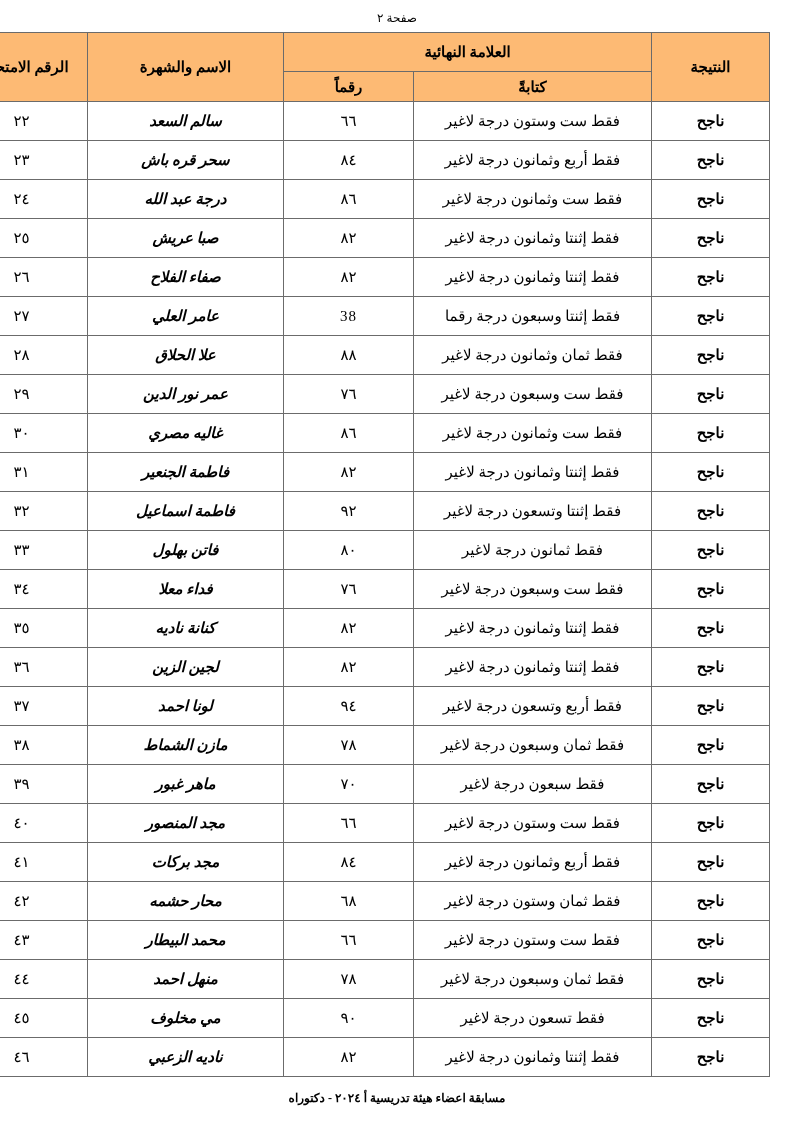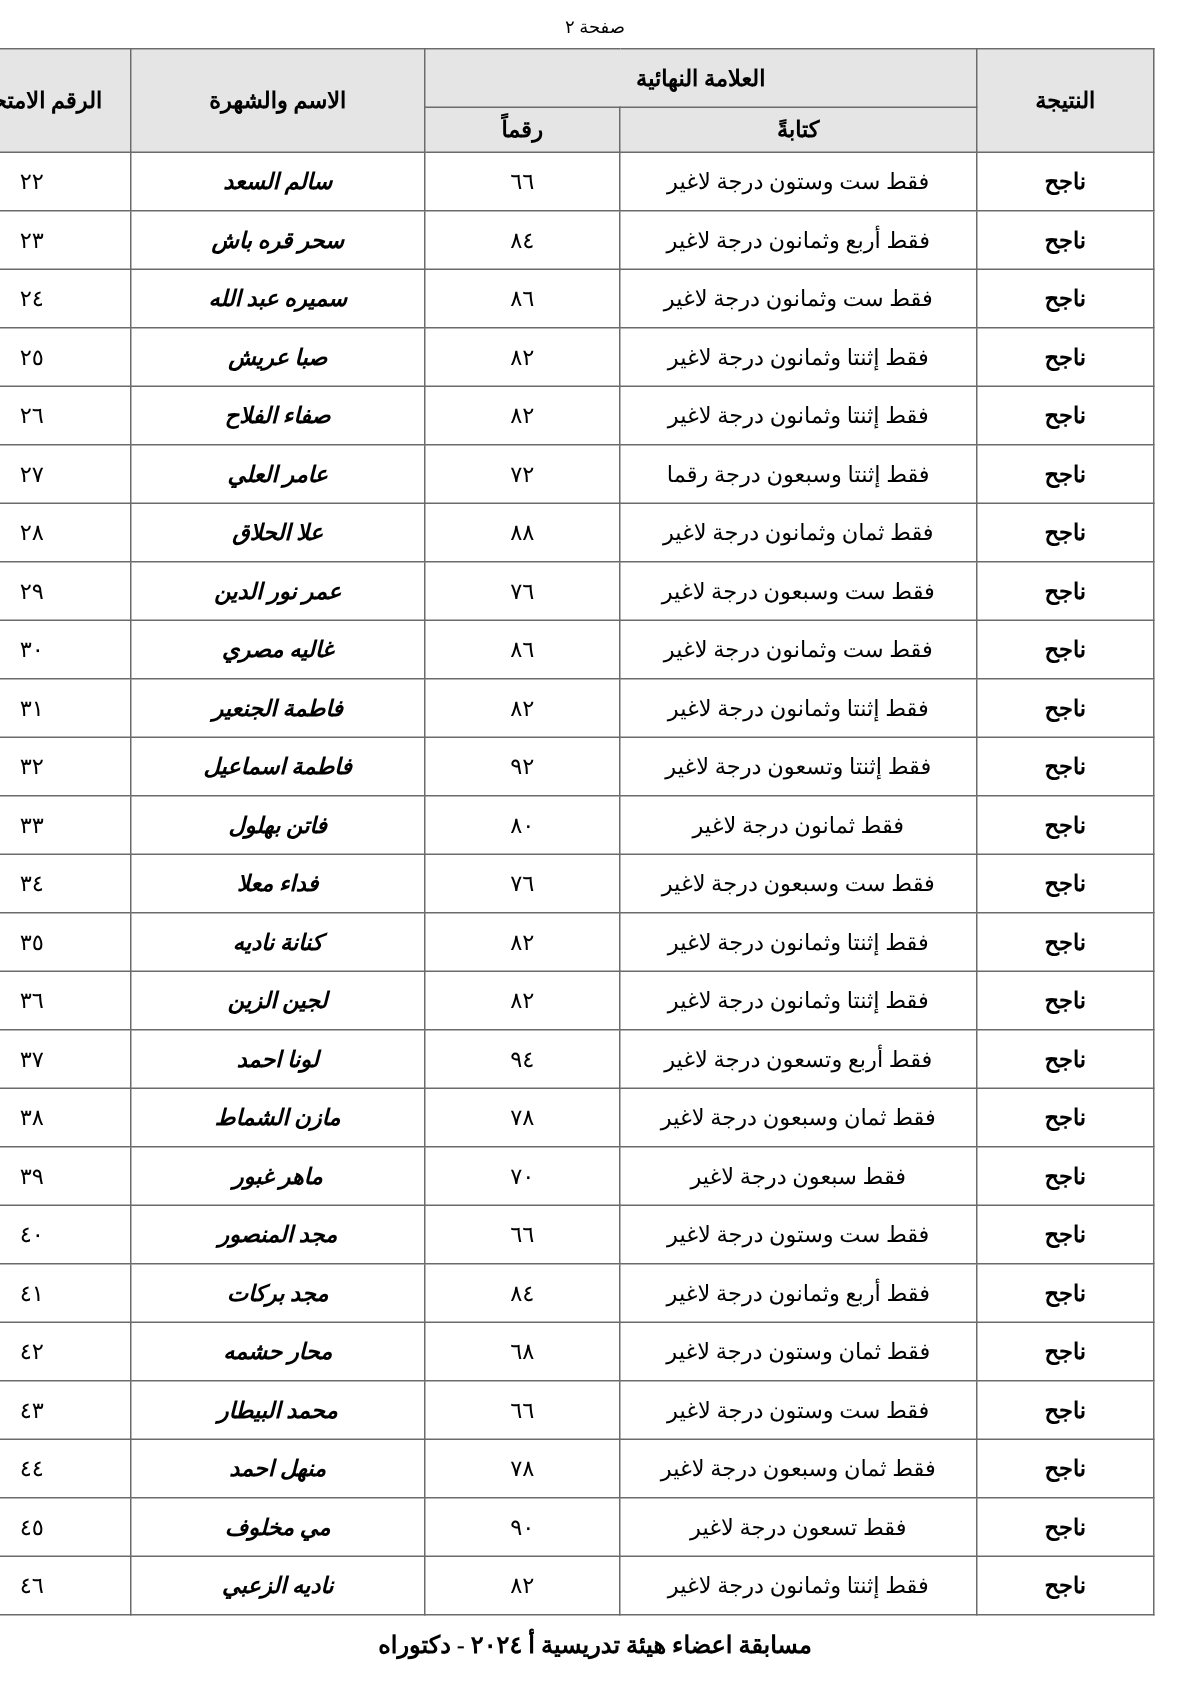--- a/index.html
+++ b/index.html
@@ -41,21 +41,21 @@
   table.results th,
   table.results td {
     border: 1px solid #6b6b6b;
     text-align: center;
     vertical-align: middle;
     font-size: 15px;
     padding: 0;
     height: 38px;
   }
   thead th {
-    background: #e5e5e5;
+    background: #fdba74;
     font-weight: bold;
     font-size: 15px;
   }
   thead th.tall {
     height: 58px;
   }
   thead th.sub {
     height: 29px;
     font-weight: bold;
   }
@@ -81,21 +81,21 @@
   td.words-cell {
     font-size: 15px;
   }
   td.result-cell {
     font-weight: bold;
     font-size: 15px;
   }
   .page-footer {
     margin-top: auto;
     text-align: center;
-    font-size: 16px;
+    font-size: 12px;
     font-weight: bold;
     padding-bottom: 16px;
     height: 18px;
     line-height: 18px;
   }
 </style>
 </head>
 <body>
 
 <div class="page">
@@ -134,41 +134,41 @@
           <td class="result-cell">ناجح</td>
           <td class="words-cell">فقط أربع وثمانون درجة لاغير</td>
           <td class="digit-cell">٨٤</td>
           <td class="name-cell">سحر قره باش</td>
           <td class="num-cell">٢٣</td>
         </tr>
         <tr>
           <td class="result-cell">ناجح</td>
           <td class="words-cell">فقط ست وثمانون درجة لاغير</td>
           <td class="digit-cell">٨٦</td>
-          <td class="name-cell">سميره عبد الله</td>
+          <td class="name-cell">درجة عبد الله</td>
           <td class="num-cell">٢٤</td>
         </tr>
         <tr>
           <td class="result-cell">ناجح</td>
           <td class="words-cell">فقط إثنتا وثمانون درجة لاغير</td>
           <td class="digit-cell">٨٢</td>
           <td class="name-cell">صبا عريش</td>
           <td class="num-cell">٢٥</td>
         </tr>
         <tr>
           <td class="result-cell">ناجح</td>
           <td class="words-cell">فقط إثنتا وثمانون درجة لاغير</td>
           <td class="digit-cell">٨٢</td>
           <td class="name-cell">صفاء الفلاح</td>
           <td class="num-cell">٢٦</td>
         </tr>
         <tr>
           <td class="result-cell">ناجح</td>
           <td class="words-cell">فقط إثنتا وسبعون درجة رقما</td>
-          <td class="digit-cell">٧٢</td>
+          <td class="digit-cell">38</td>
           <td class="name-cell">عامر العلي</td>
           <td class="num-cell">٢٧</td>
         </tr>
         <tr>
           <td class="result-cell">ناجح</td>
           <td class="words-cell">فقط ثمان وثمانون درجة لاغير</td>
           <td class="digit-cell">٨٨</td>
           <td class="name-cell">علا الحلاق</td>
           <td class="num-cell">٢٨</td>
         </tr>

